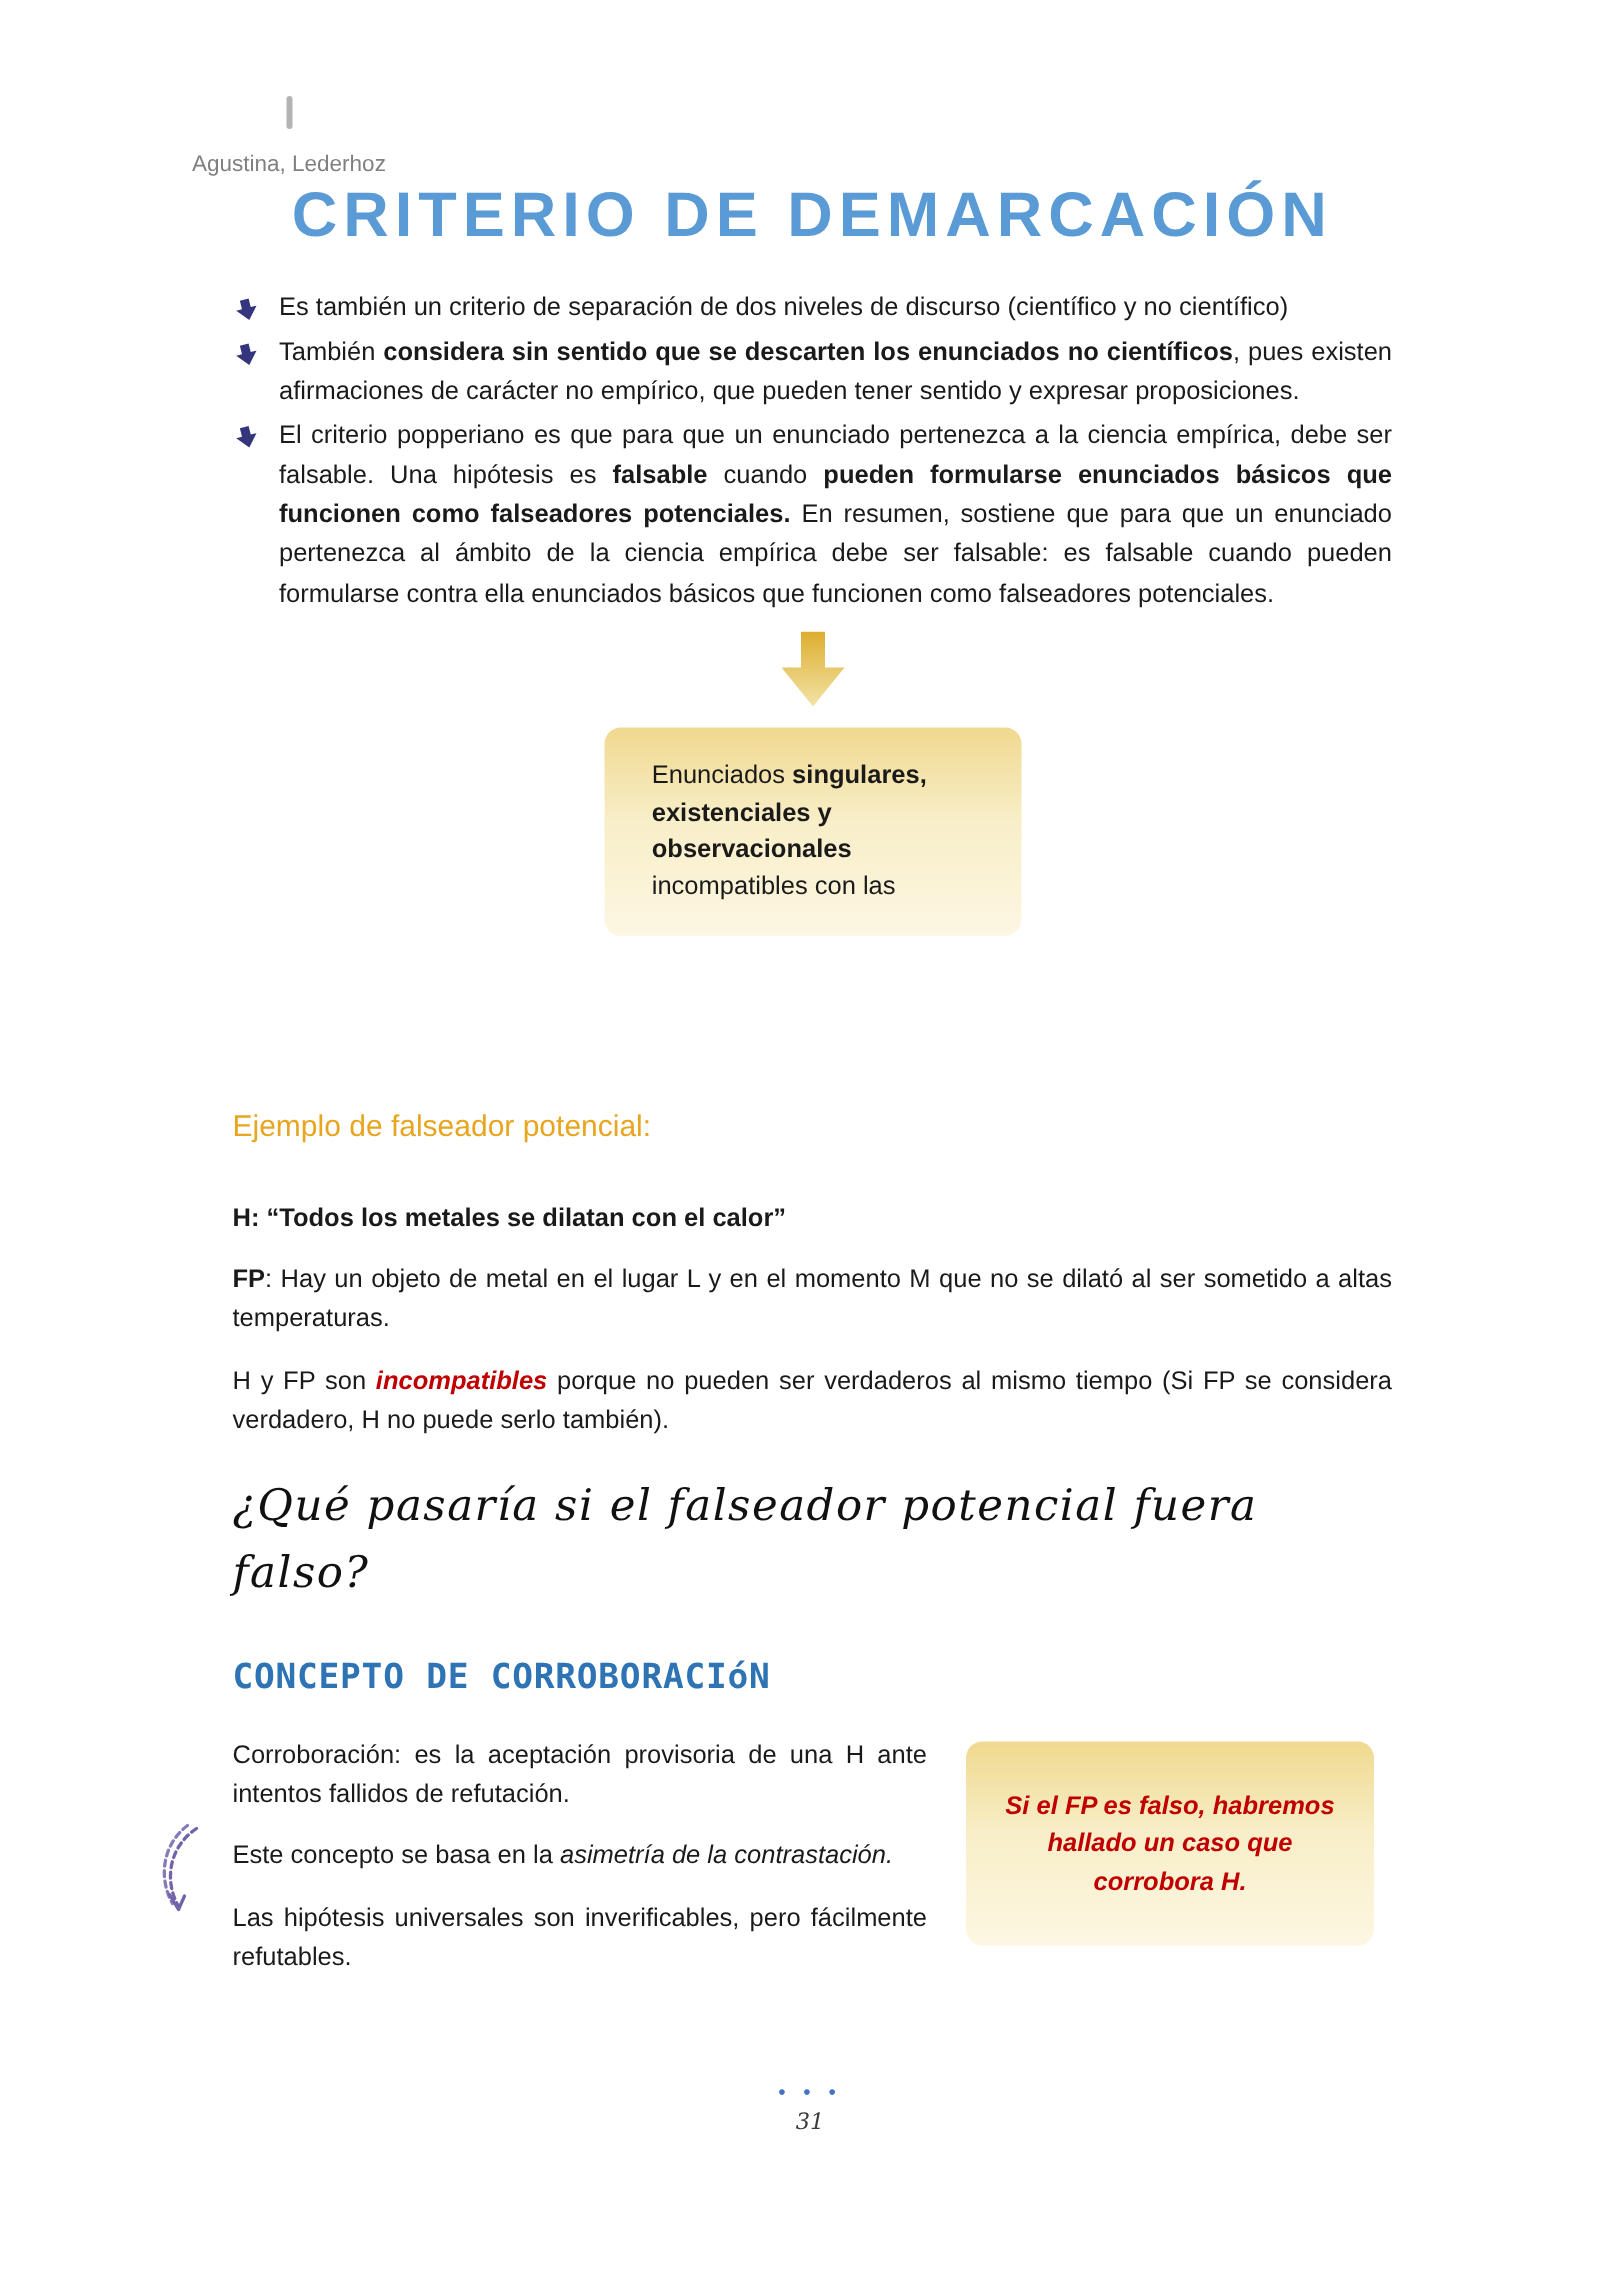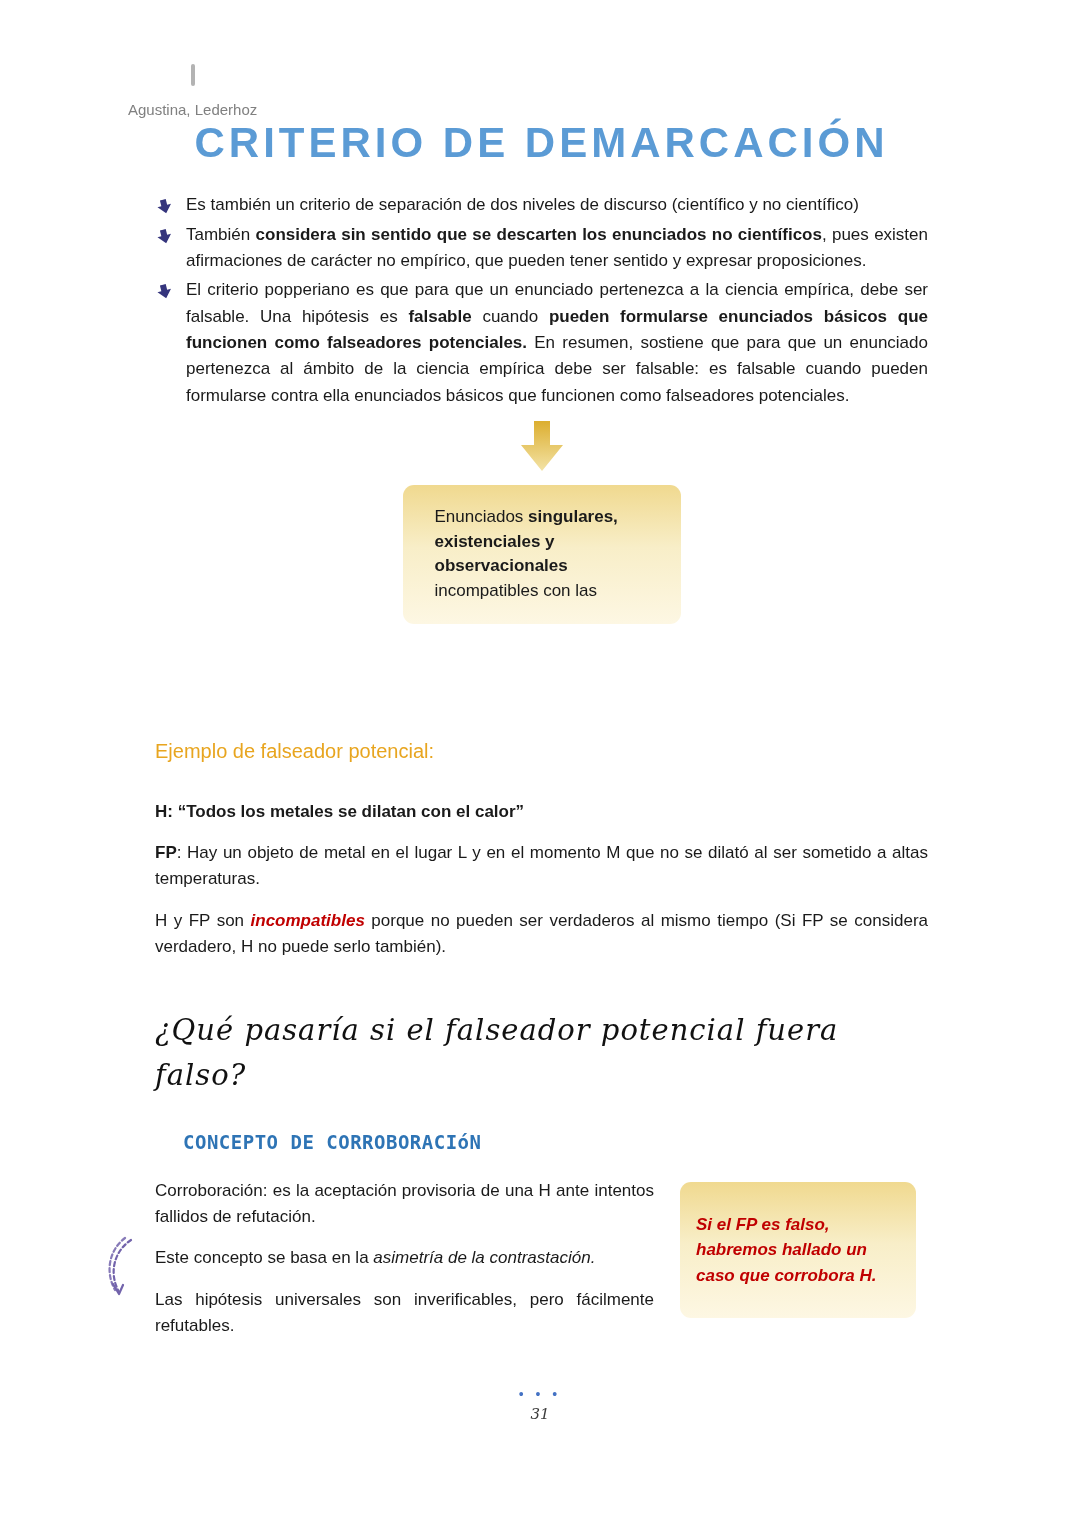--- a/index.html
+++ b/index.html
@@ -42,33 +42,33 @@
   
   .callout{
     background:linear-gradient(180deg,var(--callout-top) 0%,#f8eec8 45%,var(--callout-bottom) 100%);
     border-radius:11px;
   }
   .callout-main{
     width:278px;margin:14px auto 112px auto;padding:20px 32px;
     text-align:left;line-height:1.45;
   }
   .callout-side{
-    float:right;width:236px;margin:4px 12px 14px 26px;padding:30px 16px;
-    text-align:left;color:var(--accent-red);font-weight:700;font-style:italic;line-height:1.5;
+    float:right;width:272px;margin:4px 12px 14px 26px;padding:30px 16px;
+    text-align:center;color:var(--accent-red);font-weight:700;font-style:italic;line-height:1.5;
   }
   
   .orange-heading{color:var(--heading-orange);font-size:20px;font-weight:400;margin-bottom:32px;}
   .para{margin-bottom:15px;text-align:justify;}
   .script-heading{
     font-family:"DejaVu Serif",serif;font-style:italic;font-weight:400;
-    font-size:29px;margin-top:48px;margin-bottom:30px;letter-spacing:1px;color:#111;
+    font-size:29px;margin-top:21px;margin-bottom:30px;letter-spacing:1px;color:#111;
   }
   .blue-heading{
     font-family:"DejaVu Sans Mono",monospace;color:var(--heading-blue);
-    font-size:19px;font-weight:700;letter-spacing:0.5px;margin-bottom:20px;margin-left:28px;
+    font-size:23px;font-weight:700;letter-spacing:0.5px;margin-bottom:20px;
   }
   
   .corrob{position:relative;}
   .decor-arrow{position:absolute;left:-50px;top:58px;color:var(--decor-purple);line-height:0;}
   .conclusion{clear:both;margin-top:6px;margin-bottom:0;}
   
   .run-b{font-weight:700;}
   .run-i{font-style:italic;}
   .run-redbi{color:var(--accent-red);font-weight:700;font-style:italic;}
   .run-goldb{color:var(--conclusion-gold);font-weight:700;}

